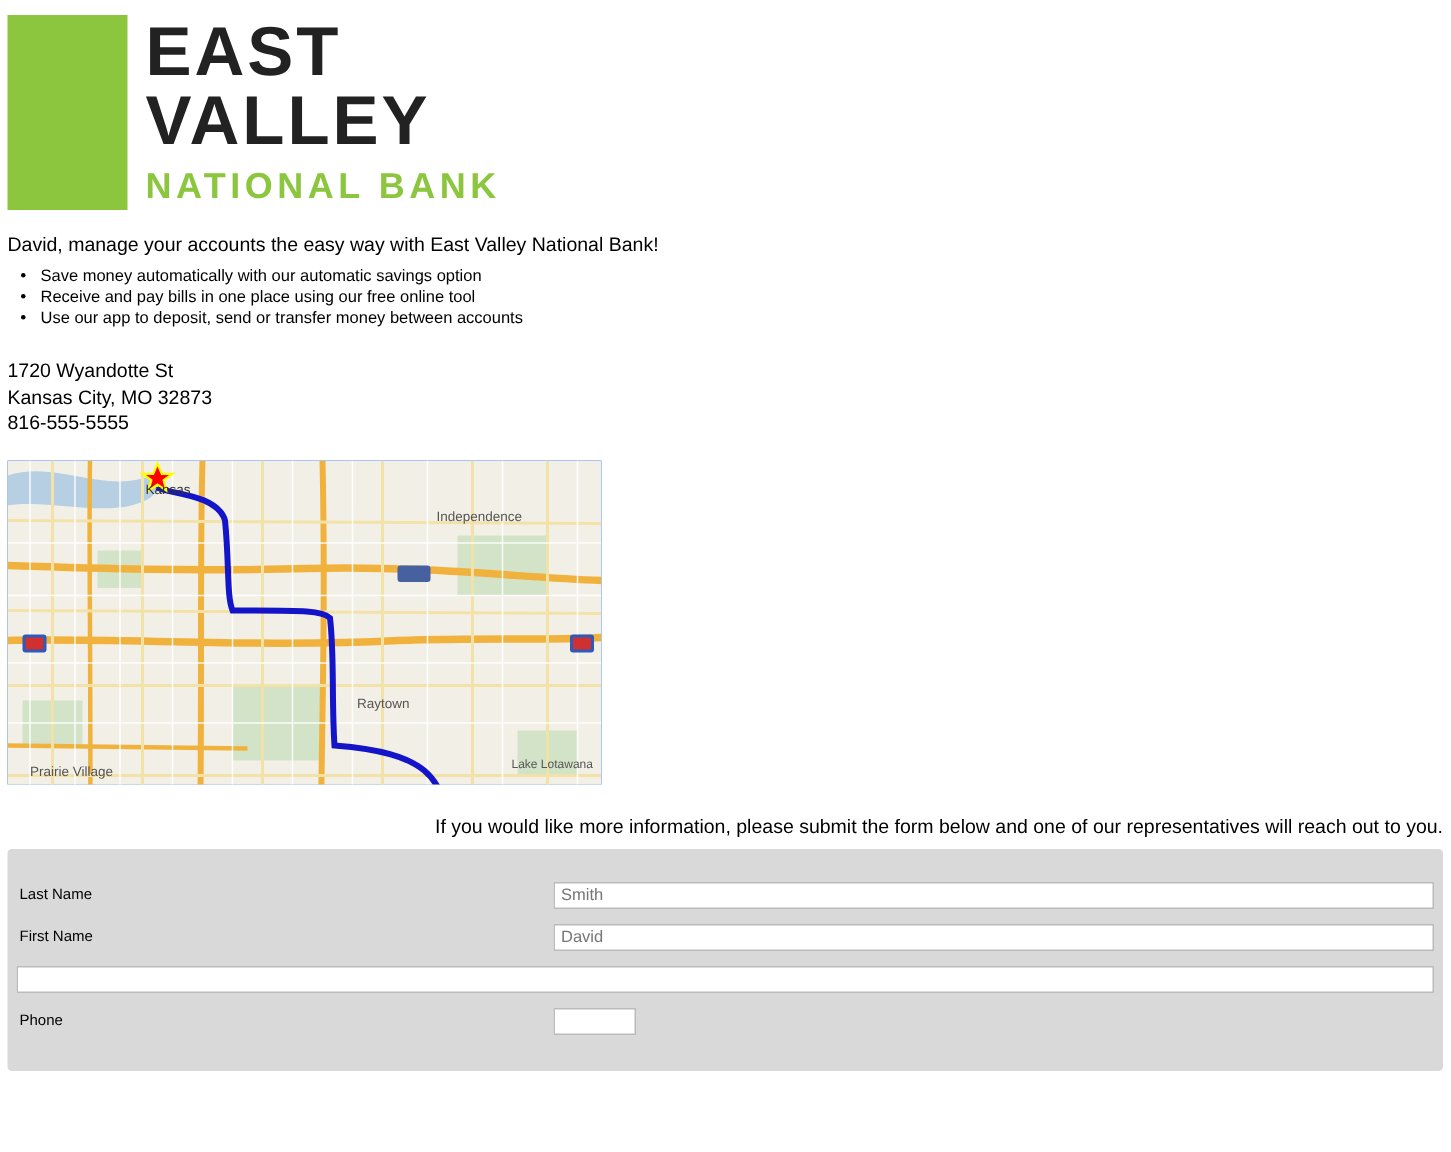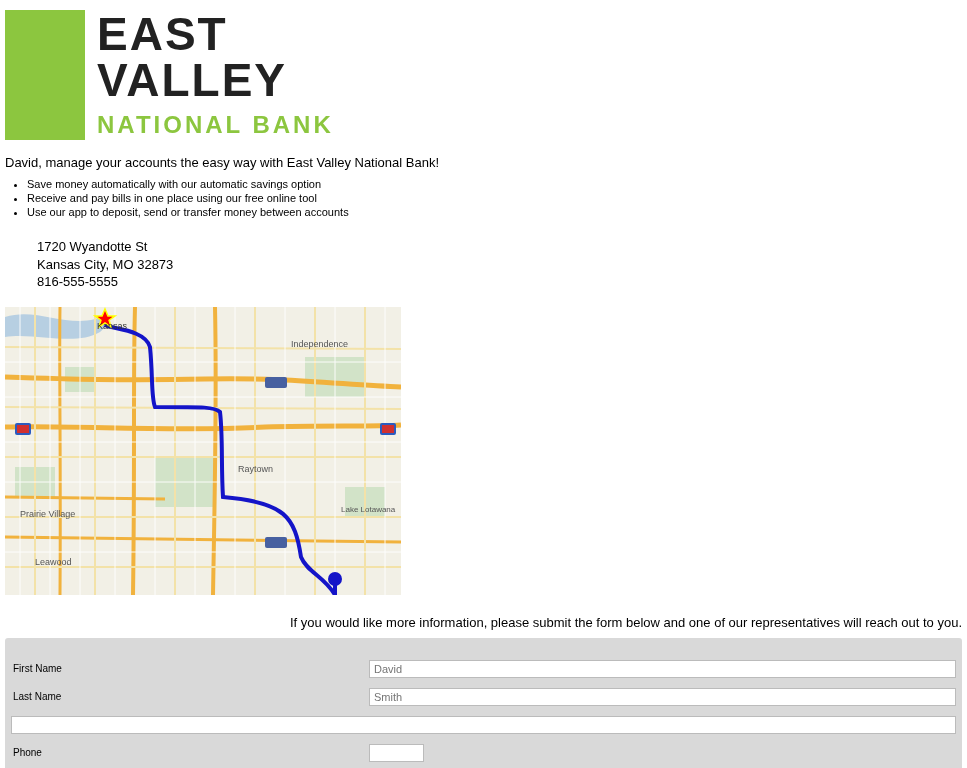--- a/index.html
+++ b/index.html
@@ -47,24 +47,24 @@
     ul.features {
       margin: 6px 0 12px 0;
       padding-left: 22px;
     }
     ul.features li {
       font-size: 11px;
       margin: 2px 0;
     }
     .branch-block { margin: 20px 0 8px 0; }
     .branch-title { font-weight: bold; }
-    .branch-line { line-height: 1.35; margin-left: 32px; }
+    .branch-line { line-height: 1.35; }
     .map {
       width: 396px;
-      height: 288px;
+      height: 216px;
       background: #3b82f6;
       position: relative;
       overflow: hidden;
       margin-top: 16px;
     }
     .form-intro {
       text-align: right;
       margin: 20px 0 8px 0;
     }
     .form-box {
@@ -206,28 +206,28 @@
     <text x="15" y="210" font-size="9" fill="#555">Prairie Village</text>
     <text x="30" y="258" font-size="9" fill="#555">Leawood</text>
     <text x="336" y="205" font-size="8" fill="#555">Lake Lotawana</text>
   </svg>
 </div>
 
 <div class="form-intro">If you would like more information, please submit the form below and one of our representatives will reach out to you.</div>
 
 <div class="form-box">
   <div class="form-row">
+    <div class="form-label">Last Name</div>
+    <input type="text" placeholder="Smith" style="">
+  </div>
+  <div class="form-row">
     <div class="form-label">First Name</div>
     <input type="text" placeholder="David" style="">
   </div>
   <div class="form-row">
-    <div class="form-label">Last Name</div>
-    <input type="text" placeholder="Smith" style="">
-  </div>
-  <div class="form-row">
     <input type="email" style="">
   </div>
   <div class="form-row">
     <div class="form-label">Phone</div>
     <input type="text" class="phone-input" style="">
   </div>
 
 </div>
 
 </body></html>

